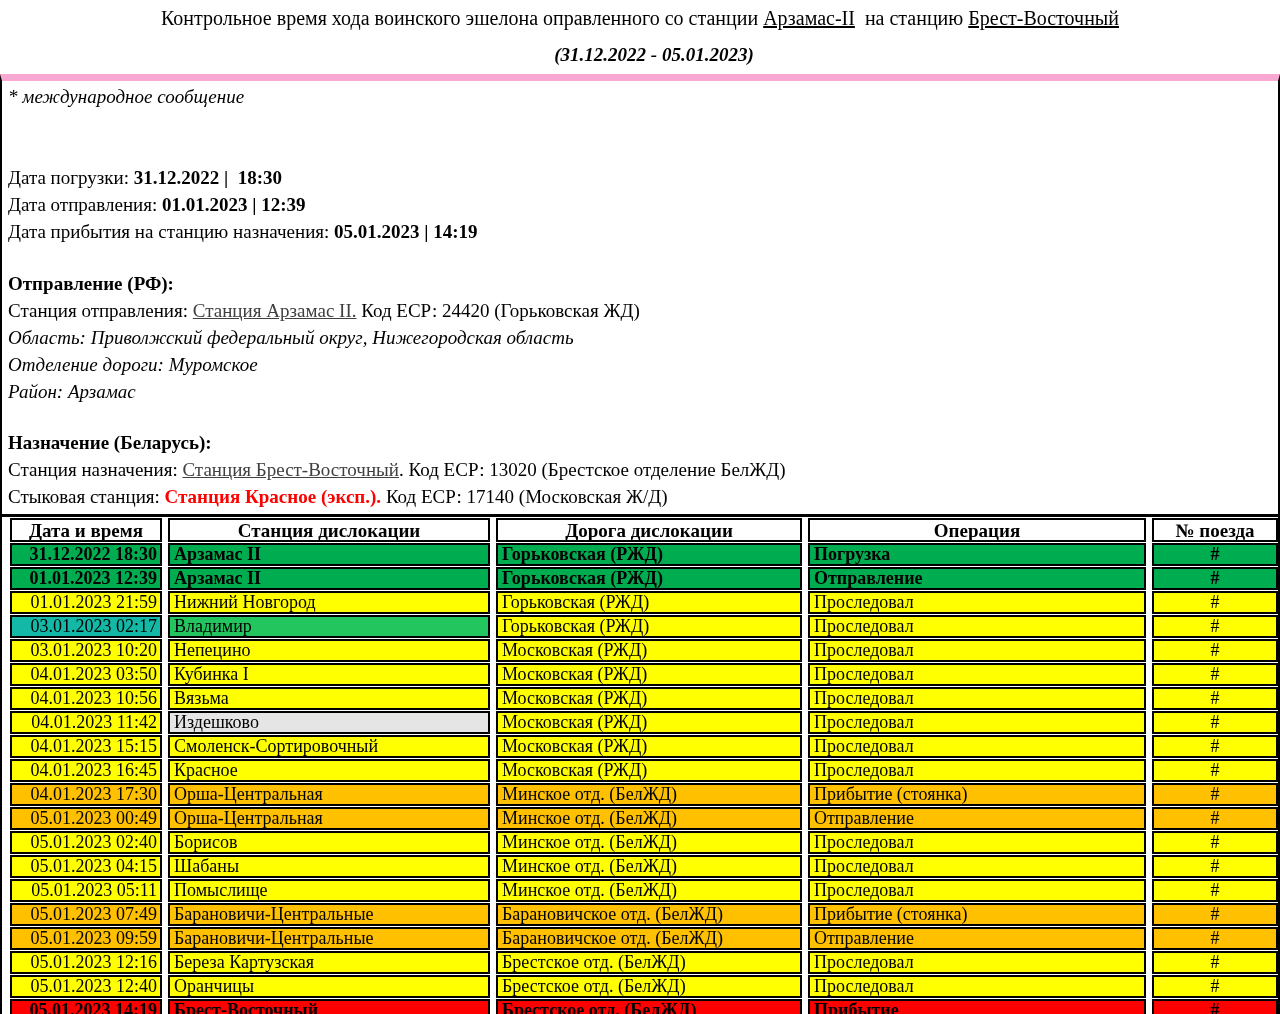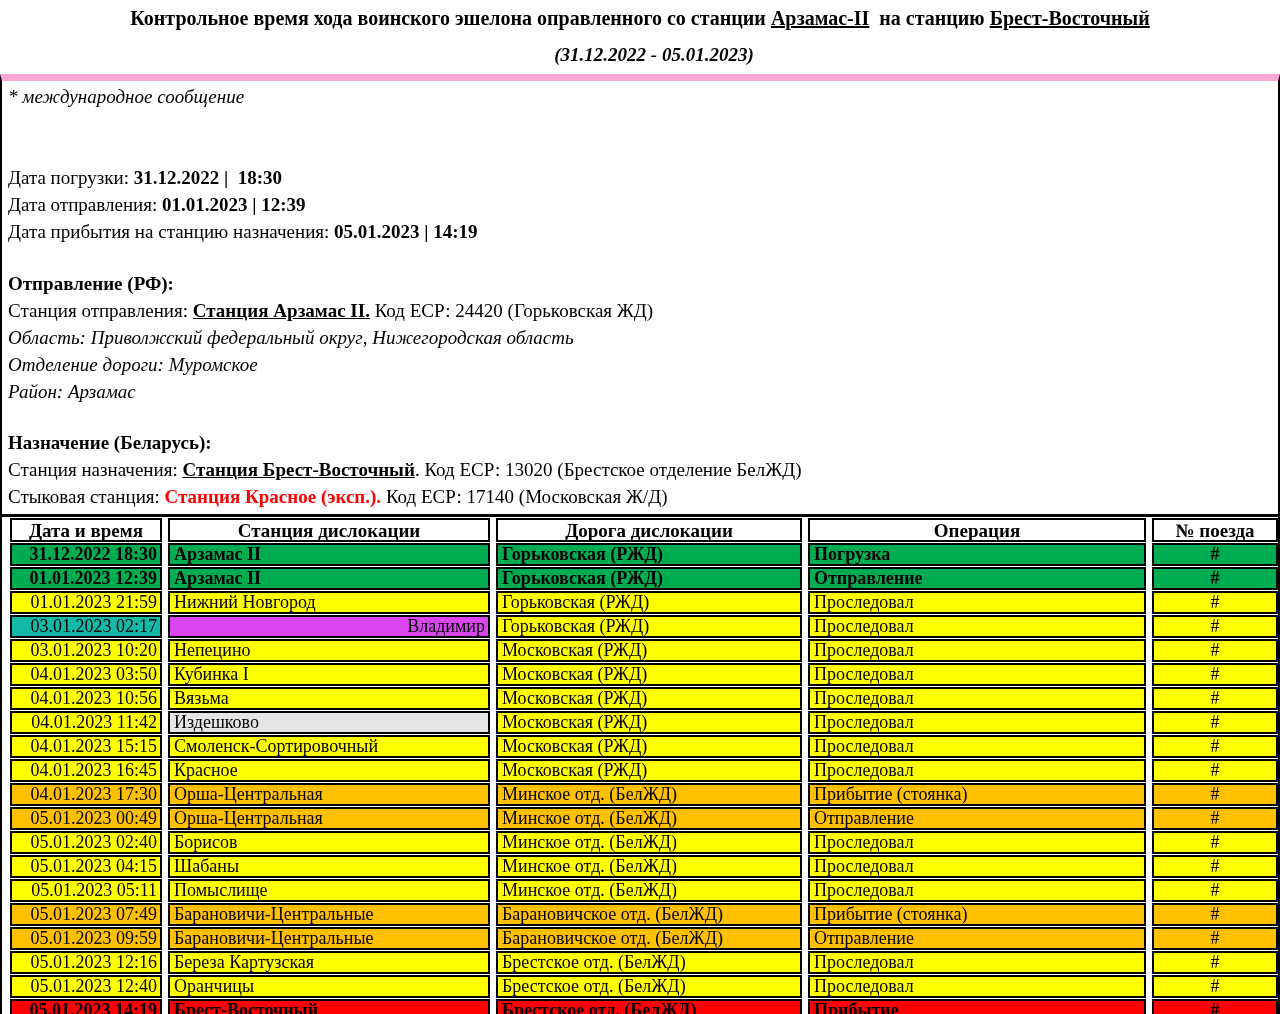--- a/index.html
+++ b/index.html
@@ -4,42 +4,42 @@
 <style>
   * { margin: 0; padding: 0; box-sizing: border-box; }
   html, body {
     width: 1280px; height: 1014px;
     background: #ffffff;
     font-family: "Liberation Serif", "DejaVu Serif", serif;
     color: #000000;
     overflow: hidden;
   }
   .doc-header { height: 74px; padding-top: 7px; text-align: center; }
-  .doc-title  { font-size: 20px; font-weight: bold; }
+  .doc-title  { font-size: 20px; font-weight: normal; }
   .doc-title .u { text-decoration: underline; }
   .doc-subtitle { margin-top: 14px; font-size: 19px; font-weight: bold; font-style: italic; margin-left: 28px; }
 
   .content {
     height: 940px;
     border-top: 7px solid #f9a8d4;
     border-left: 2px solid #000;
     border-right: 2px solid #000;
     overflow: hidden;
   }
   .note { margin: 5px 0 0 6px; font-size: 19px; font-style: italic; }
 
   .line { font-size: 19px; line-height: 27px; padding-left: 6px; }
   .dates-block { margin-top: 56px; }
   .b { font-weight: bold; }
   .i { font-style: italic; }
   .section-heading { font-weight: bold; }
   .origin-block { margin-top: 25px; }
   .destination-block { margin-top: 24px; }
 
-  .red-link { color: #000000; font-weight: bold; text-decoration: underline; cursor: pointer; }
+  .red-link { color: #404040; font-weight: normal; text-decoration: underline; cursor: pointer; }
   .red-plain { color: #ff0000; font-weight: bold; }
 
   .table-wrap { margin-top: 4px; border-top: 3px solid #000; }
   table.timeline {
     table-layout: fixed;
     border-collapse: separate;
     border-spacing: 6px 1px;
     width: 1274px;
     margin-left: 2px;
     font-size: 18px;
@@ -128,21 +128,21 @@
           </tr>
           <tr>
             <td style="background: rgb(255, 255, 0);">01.01.2023 21:59</td>
             <td style="background: rgb(255, 255, 0);">Нижний Новгород</td>
             <td style="background: rgb(255, 255, 0);">Горьковская (РЖД)</td>
             <td style="background: rgb(255, 255, 0);">Проследовал</td>
             <td style="background: rgb(255, 255, 0);">#</td>
           </tr>
           <tr>
             <td style="background: #14b8a6;">03.01.2023 02:17</td>
-            <td style="background: #d946ef; text-align: right;">Владимир</td>
+            <td style="background: #22c55e;">Владимир</td>
             <td style="background: rgb(255, 255, 0);">Горьковская (РЖД)</td>
             <td style="background: rgb(255, 255, 0);">Проследовал</td>
             <td style="background: rgb(255, 255, 0);">#</td>
           </tr>
           <tr>
             <td style="background: rgb(255, 255, 0);">03.01.2023 10:20</td>
             <td style="background: rgb(255, 255, 0);">Непецино</td>
             <td style="background: rgb(255, 255, 0);">Московская (РЖД)</td>
             <td style="background: rgb(255, 255, 0);">Проследовал</td>
             <td style="background: rgb(255, 255, 0);">#</td>

